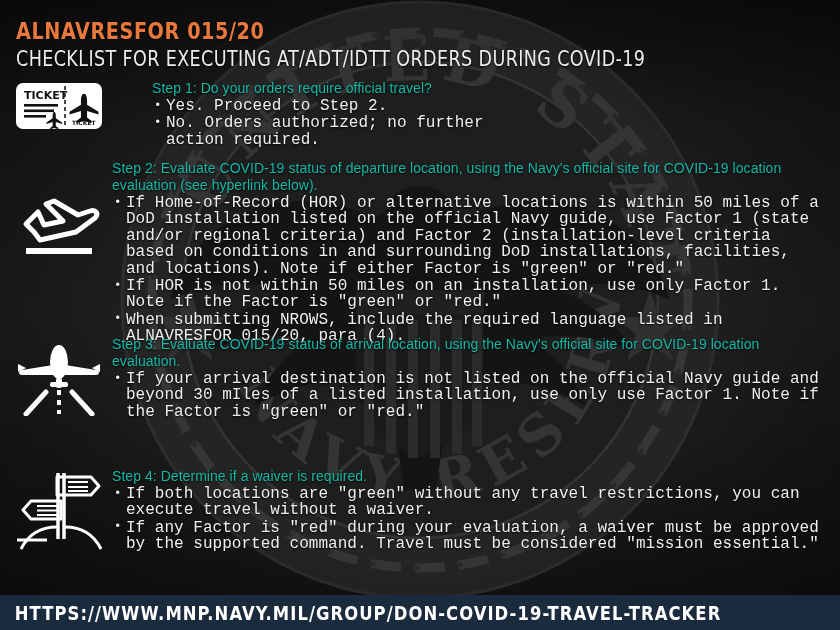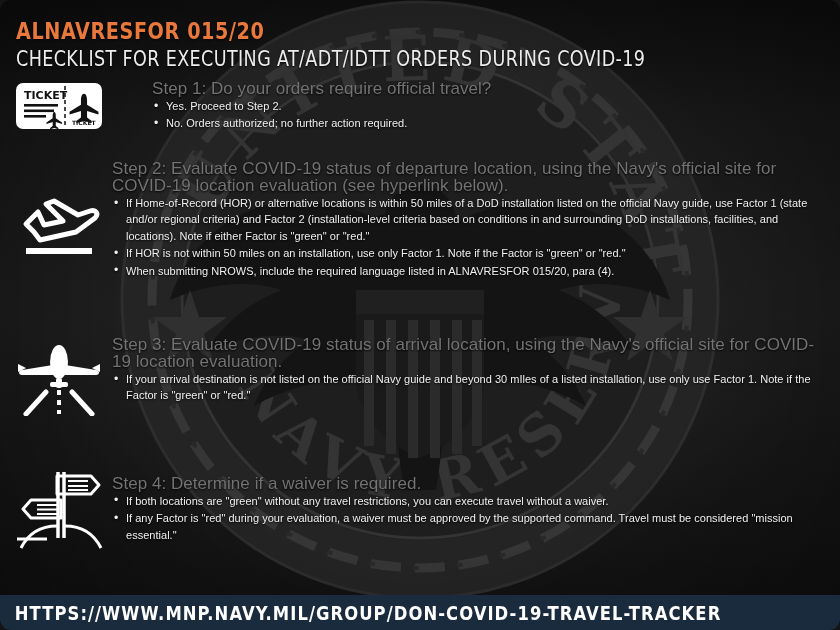--- a/index.html
+++ b/index.html
@@ -9,21 +9,20 @@
     background:#141414;
     font-family:"Liberation Sans", sans-serif;
     overflow:hidden;
   }
 
   #poster {
     position:relative;
     width:840px; height:630px;
     background:#151515;
     overflow:hidden;
-    border-radius:11px;
   }
 
   
   .bg-seal {
     position:absolute;
     left:50%;
     top:300px;
     transform:translate(-50%,-50%);
     width:620px; height:620px;
     opacity:1;
@@ -63,37 +62,38 @@
   
   .step { position:absolute; display:flex; }
   .step-icon {
     width:106px; flex:0 0 106px;
     display:flex; align-items:flex-start; justify-content:center;
     padding-top:2px;
   }
   .step-body { flex:1; padding-right:6px; }
 
   .step-head {
-    color:#737373;
-    font-size:17px;
+    color:#14b8a6;
+    font-size:14px;
     line-height:17px;
     font-weight:500;
     letter-spacing:0.05px;
     text-shadow:0 1px 2px rgba(0,0,0,0.95);
   }
   .bullets { margin-top:1px; list-style:none; }
   .bullets li {
     position:relative;
     color:#F0F0F0;
-    font-size:11px;
+    font-size:16px;
     line-height:16.4px;
     padding-left:14px;
     margin-top:1px;
     letter-spacing:0.02px;
     text-shadow:0 1px 2px rgba(0,0,0,0.95);
+    font-family:Liberation Mono, monospace;
   }
   .bullets li::before {
     content:"•";
     position:absolute; left:2px; top:-0.5px;
     color:#F0F0F0; font-size:12.3px;
   }
 
   #step1 { left:6px; top:80px;  width:520px;gap:40px; }
   #step2 { left:6px; top:160px; width:828px; }
   #step3 { left:6px; top:328px; width:828px;margin-top:8px; }

